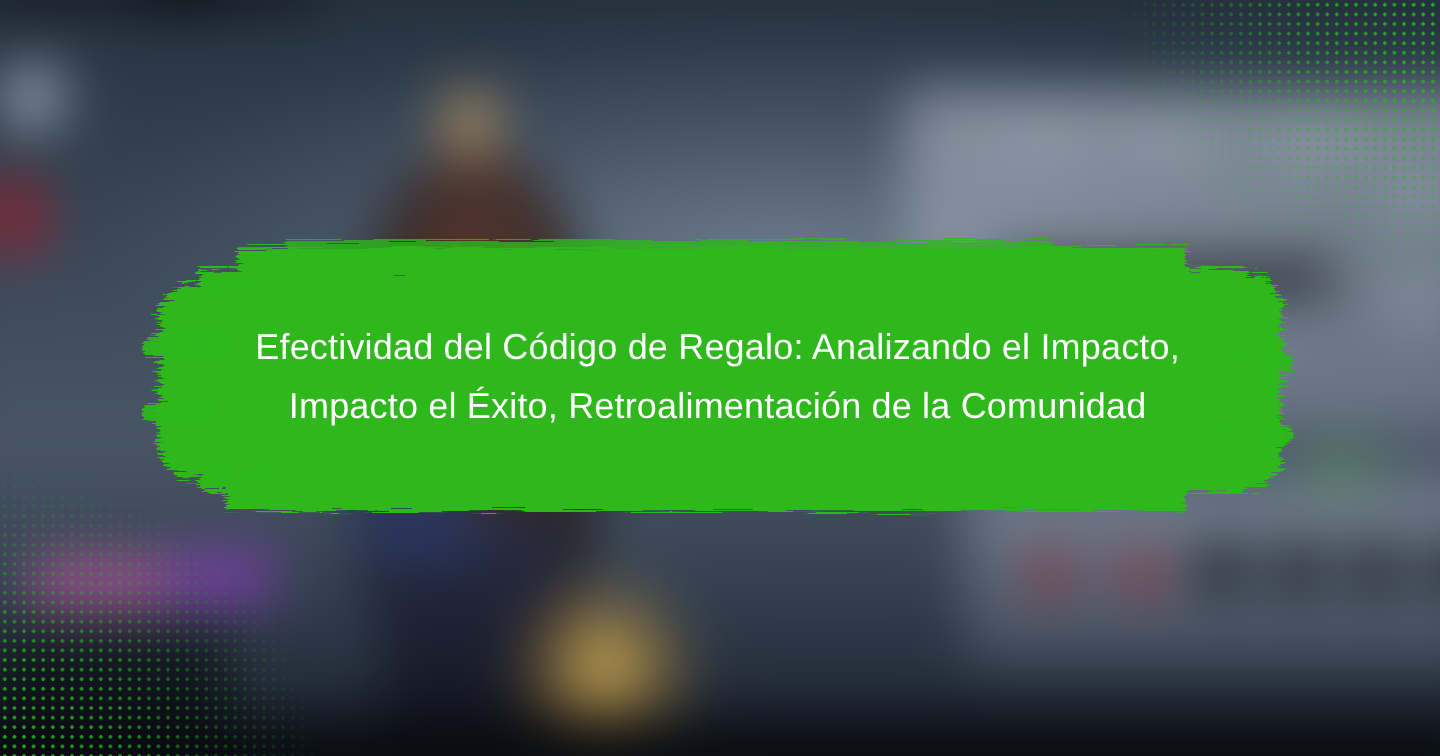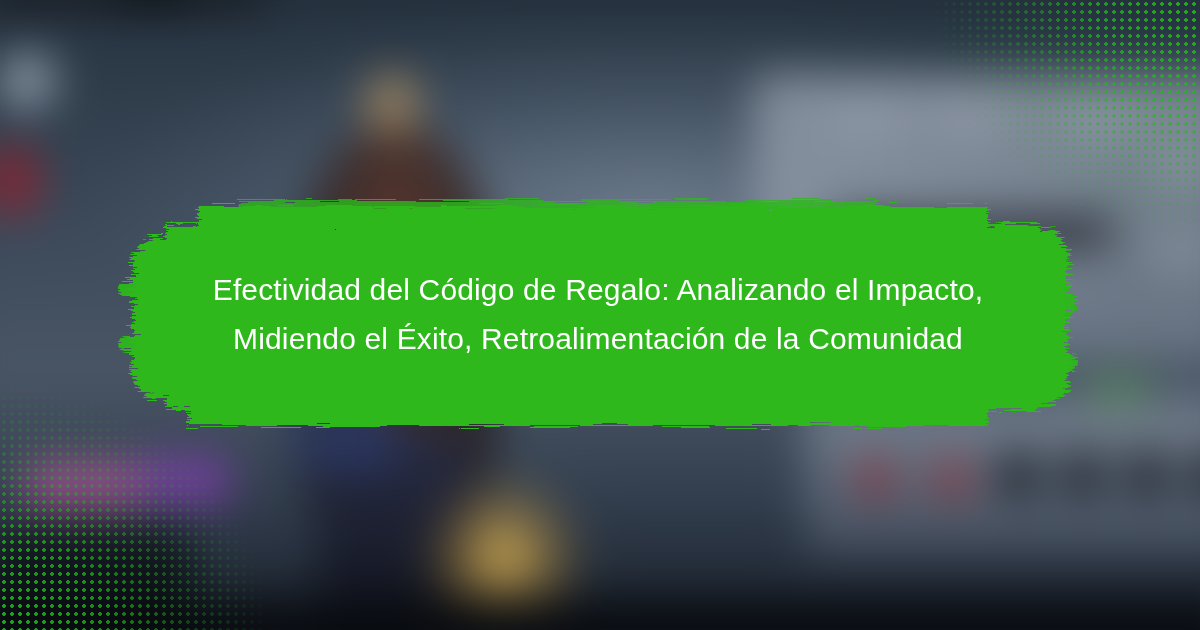--- a/index.html
+++ b/index.html
@@ -192,15 +192,15 @@
       <rect x="300" y="230" width="560" height="8" filter="url(#bristle)" opacity=".8"></rect>
       <rect x="0" y="96" width="70" height="14" rx="7" filter="url(#bristle)" opacity=".95"></rect>
       <rect x="0" y="150" width="62" height="14" rx="7" filter="url(#bristle)" opacity=".95"></rect>
       <rect x="900" y="110" width="60" height="14" rx="7" filter="url(#bristle)" opacity=".95"></rect>
       <rect x="896" y="170" width="64" height="14" rx="7" filter="url(#bristle)" opacity=".95"></rect>
     </g>
   </svg>
 
   <div id="title-block">
     <div class="title-line">Efectividad del Código de Regalo: Analizando el Impacto,</div>
-    <div class="title-line">Midiendo el Éxito, Retroalimentación de la Comunidad</div>
+    <div class="title-line">Impacto el Éxito, Retroalimentación de la Comunidad</div>
   </div>
 </div>
 
 </body></html>

